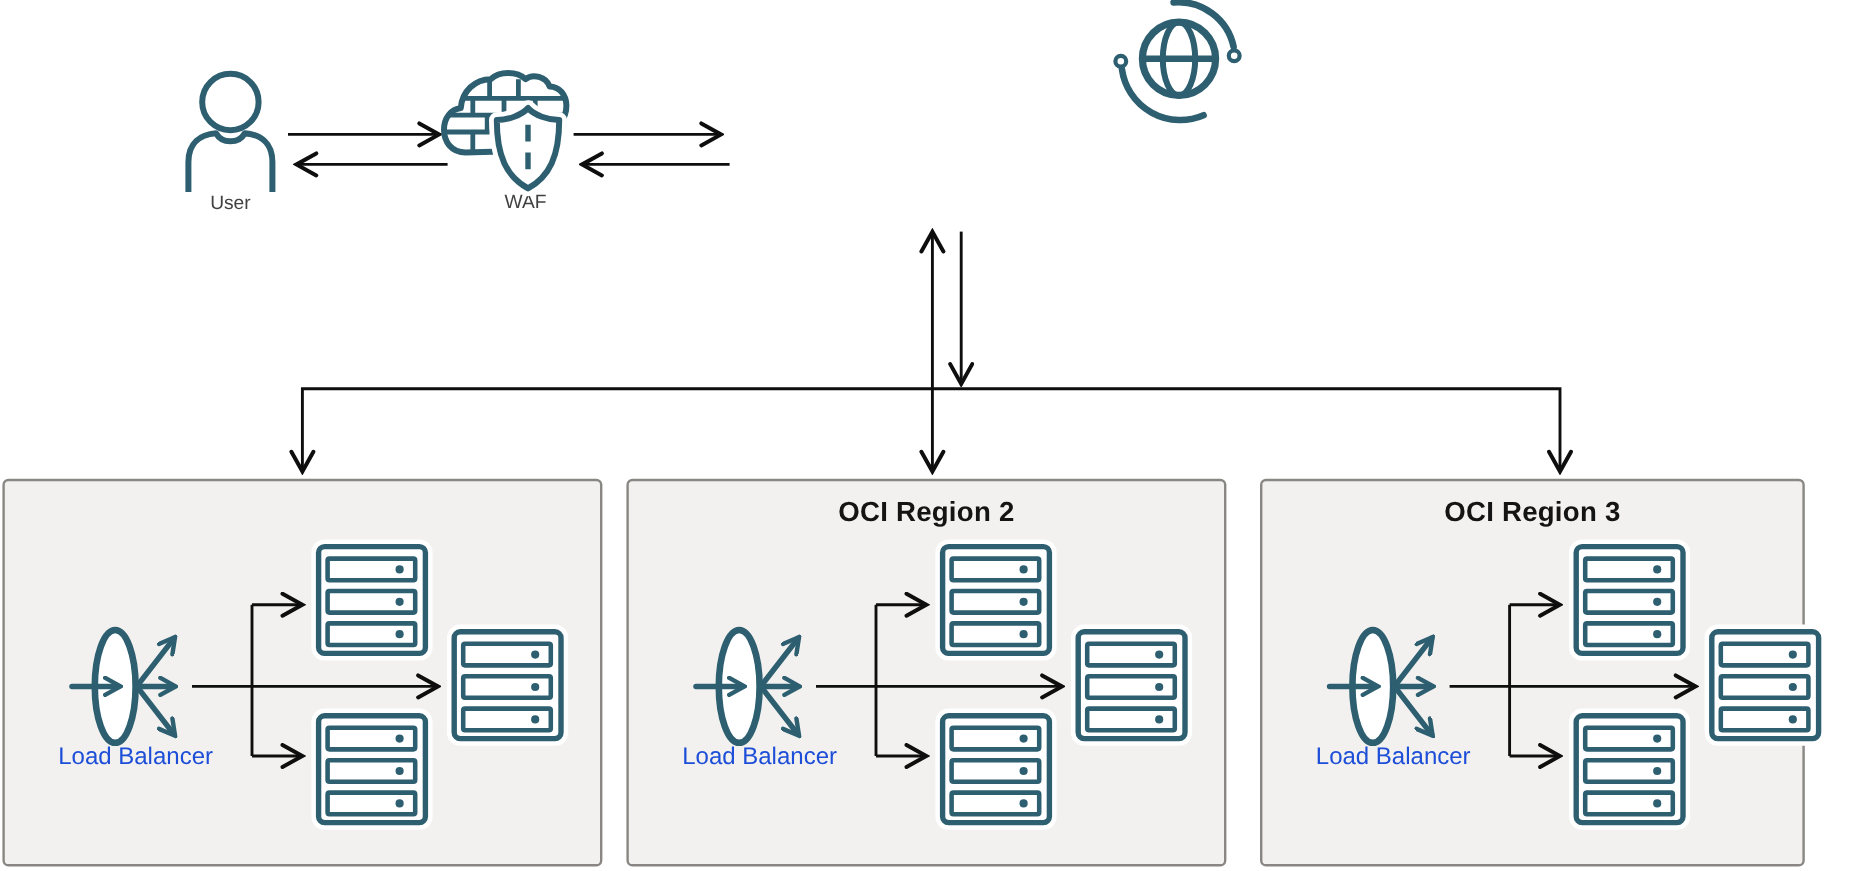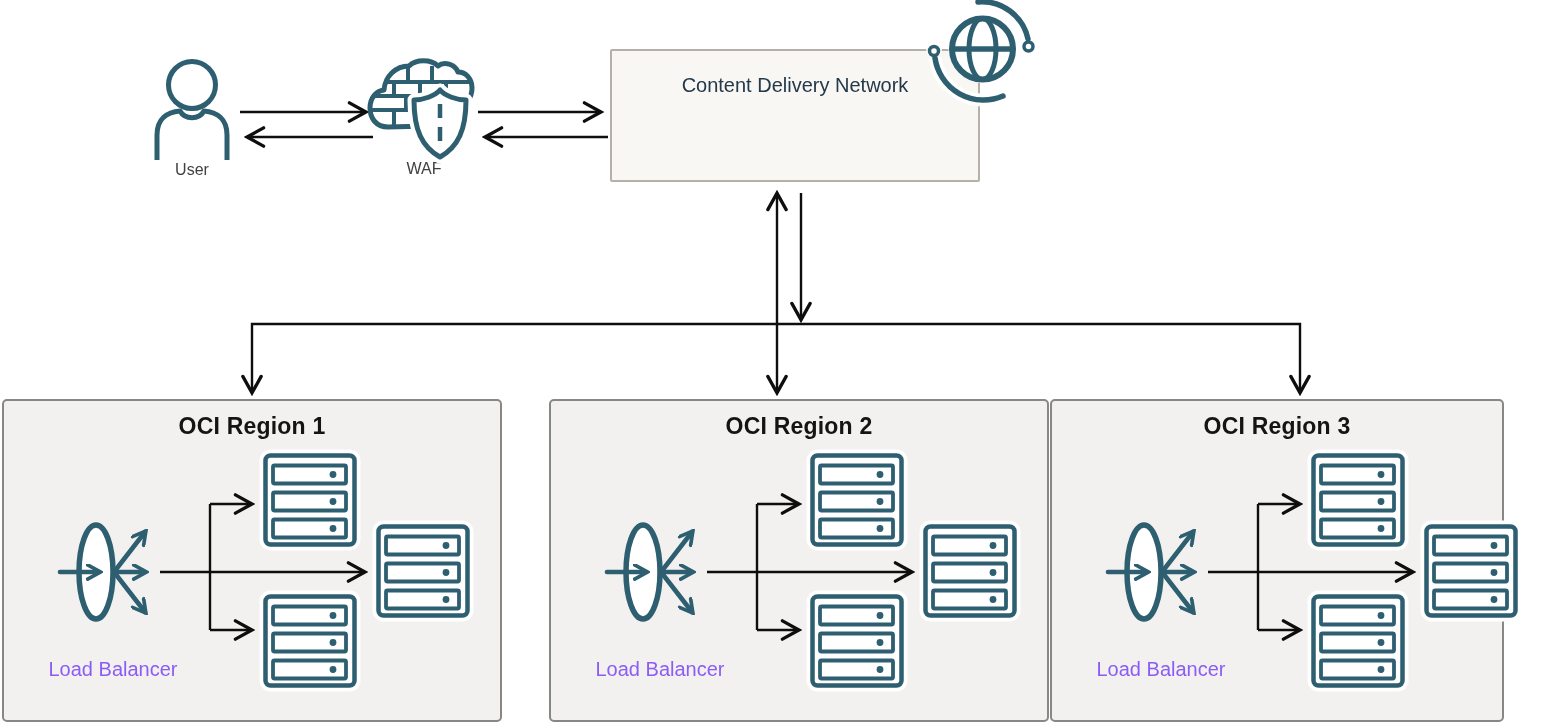--- a/index.html
+++ b/index.html
@@ -32,21 +32,21 @@
   .region-title{
     position:absolute;left:0;top:12px;width:100%;text-align:center;
     font-size:23px;font-weight:bold;color:#141414;letter-spacing:.2px;
   }
   .region-svg{position:absolute;left:0;top:0;width:496px;height:319px;}
   .node-label{
     position:absolute;text-align:center;font-size:16px;color:#414141;z-index:3;
   }
   .lb-label{
     position:absolute;left:44px;top:217px;width:130px;text-align:center;
-    font-size:20px;line-height:26px;color:#8b5cf6;margin-top:38px;
+    font-size:20px;line-height:26px;color:#1d4ed8;
   }
   #connector-layer{position:absolute;left:0;top:0;z-index:1;}
   .icon-layer{z-index:4;}
 </style>
 </head>
 <body>
 
 <div id="canvas">
 
   <svg id="connector-layer" width="1553" height="726" viewBox="0 0 1553 726">
@@ -83,42 +83,38 @@
     <g clip-path="url(#wafcloud)" class="tl" stroke-width="4">
       <path d="M0,22 H110 M0,36 H110 M0,50 H110"></path>
       <path d="M40,6 V22 M64,6 V22 M26,22 V36 M52,22 V36 M78,22 V36 M38,36 V50 M64,36 V50 M90,36 V50 M26,50 V67 M52,50 V67"></path>
     </g>
     <g transform="translate(44,28)">
       <path d="M28,2 C23,8 11,12 2,12 C2,42 10,59 28,69 C46,59 54,42 54,12 C45,12 33,8 28,2 Z" fill="#ffffff" stroke="#ffffff" stroke-width="13" stroke-linejoin="round"></path>
       <path d="M28,2 C23,8 11,12 2,12 C2,42 10,59 28,69 C46,59 54,42 54,12 C45,12 33,8 28,2 Z" class="tlw" stroke-width="5" stroke-linejoin="round"></path>
       <path d="M28,16 V62" class="tl" stroke-width="4.5" stroke-dasharray="14 9"></path>
     </g>
   </svg>
-  <div class="node-label" style="left:379px;top:160px;width:90px;">WAF</div>
-
-  <div class="abs cdn-box">
-    <div class="cdn-label">Content Delivery Network</div>
-  </div>
+  <div class="node-label" style="left:393px;top:160px;width:90px;">WAF</div>
+
   <svg class="abs icon-layer" style="left:926px;top:0;" width="112" height="102" viewBox="0 0 112 102">
     <circle cx="56.5" cy="49" r="34" fill="#ffffff"></circle>
     <path d="M52,2 A47,47 0 0 1 102,39" stroke="#ffffff" stroke-width="13" fill="none"></path>
     <path d="M9,58 A49,49 0 0 0 77,96" stroke="#ffffff" stroke-width="13" fill="none"></path>
     <circle cx="102" cy="47" r="8" fill="#ffffff"></circle>
     <circle cx="8" cy="49" r="8" fill="#ffffff"></circle>
     <circle cx="56.5" cy="49" r="30.5" class="tl" stroke-width="6"></circle>
     <line x1="26" y1="49" x2="87" y2="49" class="tl" stroke-width="5.5"></line>
     <ellipse cx="56.5" cy="49" rx="13.5" ry="30.5" class="tl" stroke-width="5"></ellipse>
     <path d="M52,2 A47,47 0 0 1 102,39" class="tl" stroke-width="5.5" stroke-linecap="round"></path>
     <circle cx="102.5" cy="46.5" r="4.5" class="tlw" stroke-width="3.5"></circle>
     <path d="M9,58 A49,49 0 0 0 77,96" class="tl" stroke-width="5.5" stroke-linecap="round"></path>
     <circle cx="8" cy="51" r="4.5" class="tlw" stroke-width="3.5"></circle>
   </svg>
 
   <div class="abs region-box" style="left:2px;">
-    <div class="region-title">OCI Region 1</div>
     <svg class="region-svg" viewBox="0 0 496 319">
       <defs>
         <g id="srv1">
           <rect x="2.5" y="2.5" width="89" height="89" rx="5" stroke="#ffffff" stroke-width="12" fill="none"></rect>
           <rect x="2.5" y="2.5" width="89" height="89" rx="5" class="tlw" stroke-width="4.5"></rect>
           <rect x="10" y="12.5" width="73" height="18" rx="1.5" class="tlw" stroke-width="3.8"></rect>
           <rect x="10" y="39.5" width="73" height="18" rx="1.5" class="tlw" stroke-width="3.8"></rect>
           <rect x="10" y="66.5" width="73" height="18" rx="1.5" class="tlw" stroke-width="3.8"></rect>
           <circle cx="70" cy="21.5" r="3.4" class="tlf"></circle>
           <circle cx="70" cy="48.5" r="3.4" class="tlf"></circle>
@@ -142,21 +138,21 @@
       <g>
           <use href="#srv1" x="259" y="193"></use>
         </g>
       <g>
           <use href="#srv1" x="372" y="123"></use>
         </g>
     </svg>
     <div class="lb-label">Load Balancer</div>
   </div>
 
-  <div class="abs region-box" style="left:549px;">
+  <div class="abs region-box" style="left:522px;">
     <div class="region-title">OCI Region 2</div>
     <svg class="region-svg" viewBox="0 0 496 319">
       <path class="bk" d="M156,171 H360" marker-end="url(#ab)"></path>
       <path class="bk" d="M206,103 V229"></path>
       <path class="bk" d="M206,103 H247" marker-end="url(#ab)"></path>
       <path class="bk" d="M206,229 H247" marker-end="url(#ab)"></path>
       <g>
         <ellipse cx="92" cy="171" rx="17" ry="47" class="tlw" stroke-width="5.5"></ellipse>
         <path d="M56,171 H95" class="tl2" marker-end="url(#at)"></path>
         <path d="M110,171 L141,131" class="tl2" marker-end="url(#at)"></path>

